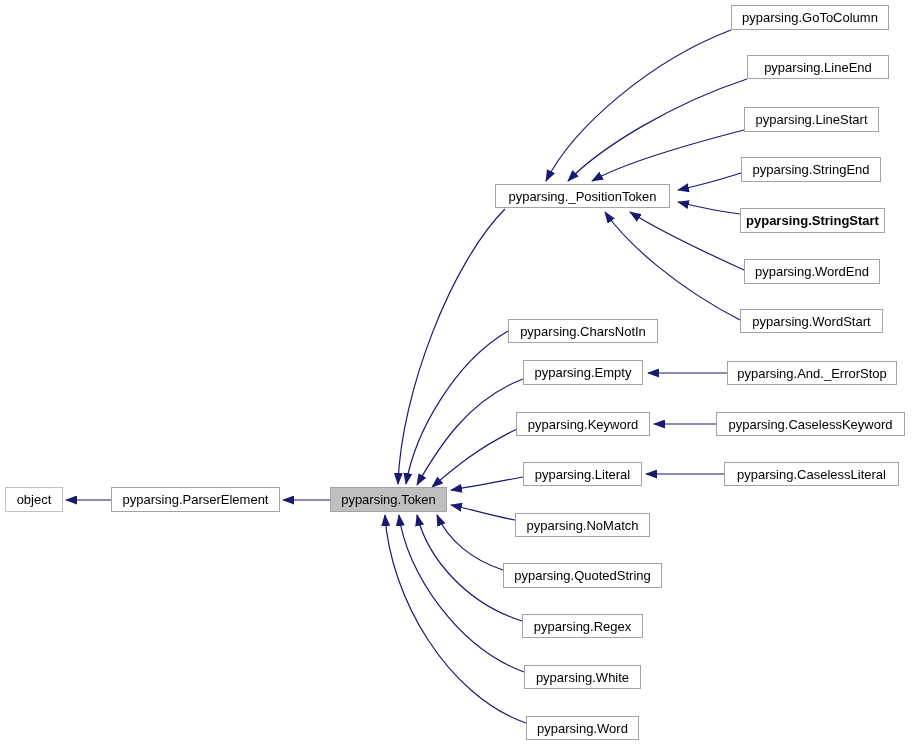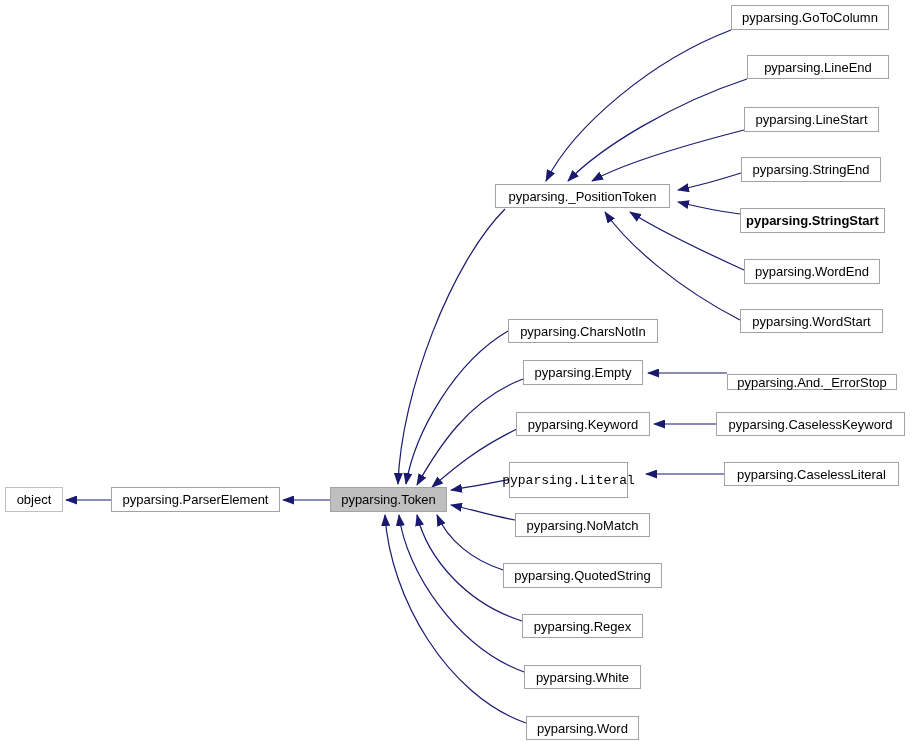--- a/index.html
+++ b/index.html
@@ -108,27 +108,27 @@
   <div class="node" style="left:740px; top:208px; width:145px; height:25px;font-weight:bold;">pyparsing.StringStart</div>
 
   <div class="node" style="left:744px; top:259px; width:136px; height:25px;">pyparsing.WordEnd</div>
 
   <div class="node" style="left:740px; top:309px; width:143px; height:24px;">pyparsing.WordStart</div>
 
   <div class="node" style="left:508px; top:311px; width:150px; height:24px;margin-top:8px;">pyparsing.CharsNotIn</div>
 
   <div class="node" style="left:523px; top:360px; width:120px; height:25px;">pyparsing.Empty</div>
 
-  <div class="node" style="left:727px; top:361px; width:170px; height:16px;margin-top:13px;">pyparsing.And._ErrorStop</div>
+  <div class="node" style="left:727px; top:361px; width:170px; height:24px;">pyparsing.And._ErrorStop</div>
 
   <div class="node" style="left:516px; top:412px; width:134px; height:24px;">pyparsing.Keyword</div>
 
   <div class="node" style="left:716px; top:412px; width:189px; height:24px;">pyparsing.CaselessKeyword</div>
 
-  <div class="node" style="left:509px; top:462px; width:119px; height:36px;font-family:Liberation Mono, monospace;">pyparsing.Literal</div>
+  <div class="node" style="left:523px; top:462px; width:119px; height:24px;">pyparsing.Literal</div>
 
   <div class="node" style="left:724px; top:462px; width:175px; height:24px;">pyparsing.CaselessLiteral</div>
 
   <div class="node" style="left:515px; top:513px; width:135px; height:24px;">pyparsing.NoMatch</div>
 
   <div class="node" style="left:503px; top:563px; width:159px; height:25px;">pyparsing.QuotedString</div>
 
   <div class="node" style="left:522px; top:614px; width:121px; height:24px;">pyparsing.Regex</div>
 
   <div class="node" style="left:524px; top:665px; width:117px; height:24px;">pyparsing.White</div>

